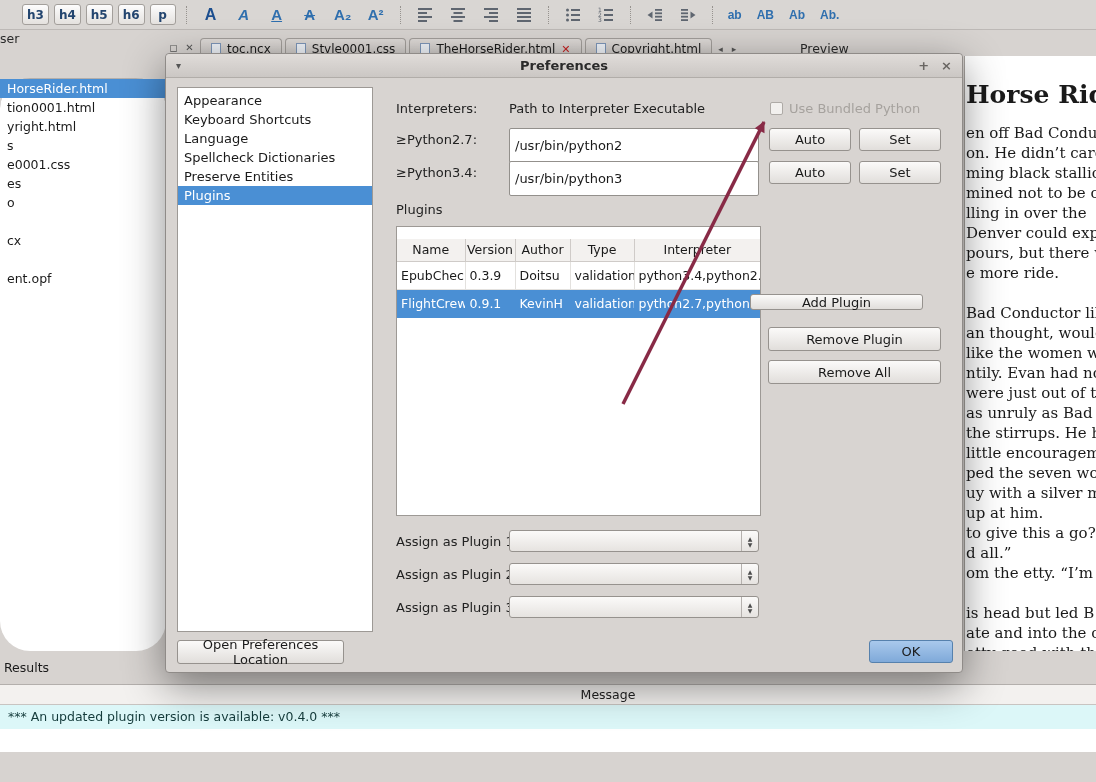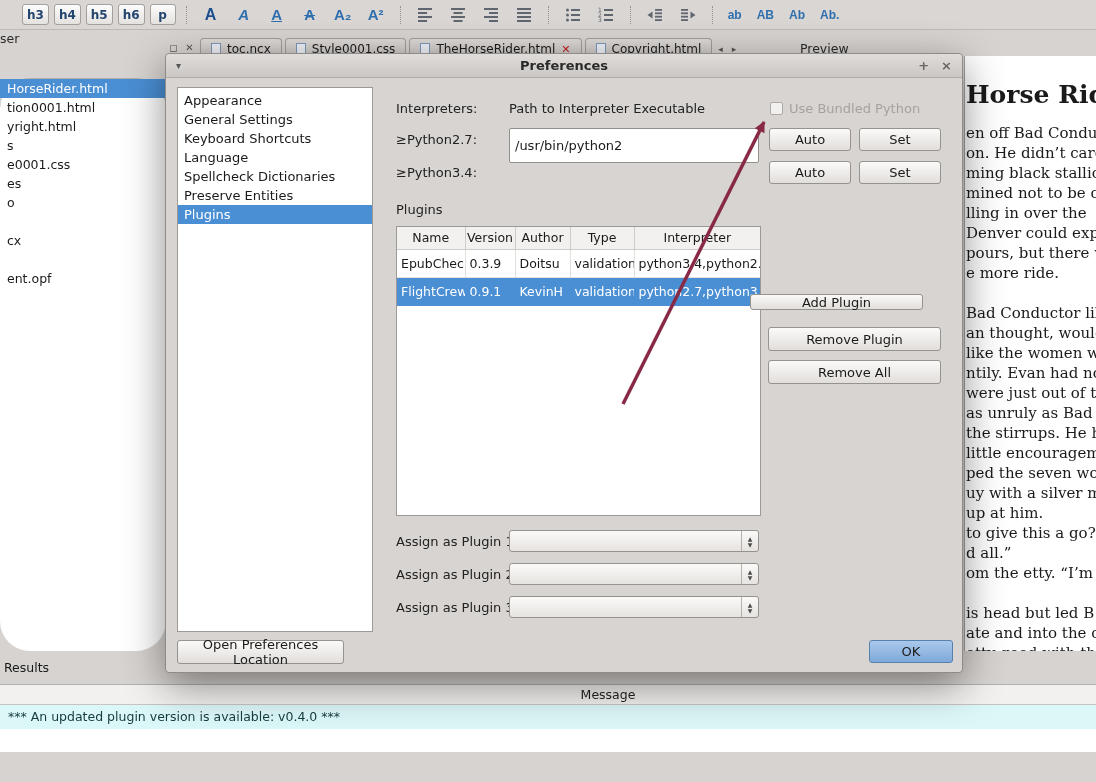--- a/index.html
+++ b/index.html
@@ -62,21 +62,21 @@
   .section-item.selected { background:#4a8fd4; color:#fff; }
 
   .dlg-label { position:absolute; font-size:13px; color:#222; }
   .dlg-label.disabled { color:#a6a29e; }
   .checkbox { position:absolute; width:13px; height:13px; background:#f2f0ee; border:1px solid #aeaaa6; border-radius:2px; }
   .txt-input { position:absolute; height:35px; background:#fff; border:1px solid #93908c; border-radius:2px; font-size:13px; padding:0 5px; font-family:"DejaVu Sans",sans-serif; color:#1a1a1a; }
   .btn { position:absolute; background:linear-gradient(#fbfaf9,#e1dedb); border:1px solid #96928e; border-radius:3px; font-size:13px; color:#1a1a1a; display:flex; align-items:center; justify-content:center; font-family:"DejaVu Sans",sans-serif; }
   .btn-ok { background:linear-gradient(#a9c9ec,#7fa9d9); border:1px solid #5681ad; }
 
   .plugin-box { position:absolute; left:230px; top:172px; width:365px; height:290px; background:#fff; border:1px solid #9d9995; overflow:hidden; }
-  .ptable { border-collapse:collapse; width:100%; table-layout:fixed; font-size:12.5px; }
+  .ptable { border-collapse:collapse; width:100%; table-layout:fixed; font-size:12.5px;margin-top:12px; }
   .ptable th { background:#f3f1ef; border:1px solid #cfcbc8; border-top:none; font-weight:normal; height:22px; text-align:center; }
   .ptable th:first-child { border-left:none; } .ptable th:last-child { border-right:none; }
   .ptable td { border:1px solid #e3e1de; height:28px; padding:0 4px; white-space:nowrap; overflow:hidden; }
   .ptable td:first-child { border-left:none; } .ptable td:last-child { border-right:none; }
   .ptable tr.selected td { background:#4a8fd4; color:#fff; border-color:#4a8fd4; }
 
   .combo { position:absolute; width:250px; height:22px; background:linear-gradient(#fbfaf9,#e6e3e0); border:1px solid #96928e; border-radius:3px; }
   .combo .spin { position:absolute; right:0; top:0; bottom:0; width:17px; border-left:1px solid #b5b1ae; display:flex; flex-direction:column; align-items:center; justify-content:center; gap:1px; }
   .combo .spin span { font-size:6px; color:#4c4c4c; line-height:5px; }
 
@@ -285,39 +285,39 @@
       <span class="dlg-menu-icon">▾</span>
       <span>Preferences</span>
       <span class="dlg-win-btns">
         <span>+</span>
         <span>×</span>
       </span>
     </div>
 
     <div class="sections">
       <div class="section-item">Appearance</div>
-      <div class="section-item">General Settings</div>
       <div class="section-item">Keyboard Shortcuts</div>
       <div class="section-item">Language</div>
       <div class="section-item">Spellcheck Dictionaries</div>
       <div class="section-item">Preserve Entities</div>
       <div class="section-item selected">Plugins</div>
     </div>
 
     <span class="dlg-label" style="left:230px; top:47px;">Interpreters:</span>
     <span class="dlg-label" style="left:343px; top:47px;">Path to Interpreter Executable</span>
     <span class="checkbox" style="left:604px; top:48px;"></span>
     <span class="dlg-label disabled" style="left:623px; top:47px;">Use Bundled Python</span>
 
     <span class="dlg-label" style="left:230px; top:78px;">≥Python2.7:</span>
     <input class="txt-input" style="left: 343px; top: 74px; width: 250px;" value="/usr/bin/python2">
     <button class="btn" style="left:603px; top:74px; width:82px; height:23px;">Auto</button>
     <button class="btn" style="left:693px; top:74px; width:82px; height:23px;">Set</button>
 
     <span class="dlg-label" style="left:230px; top:111px;">≥Python3.4:</span>
+    <input class="txt-input" style="left: 343px; top: 107px; width: 250px;" value="/usr/bin/python3">
     <button class="btn" style="left:603px; top:107px; width:82px; height:23px;">Auto</button>
     <button class="btn" style="left:693px; top:107px; width:82px; height:23px;">Set</button>
 
     <span class="dlg-label" style="left:230px; top:148px;">Plugins</span>
 
     <div class="plugin-box">
       <table class="ptable">
         <colgroup>
             <col style="width:68px">
             <col style="width:50px">

